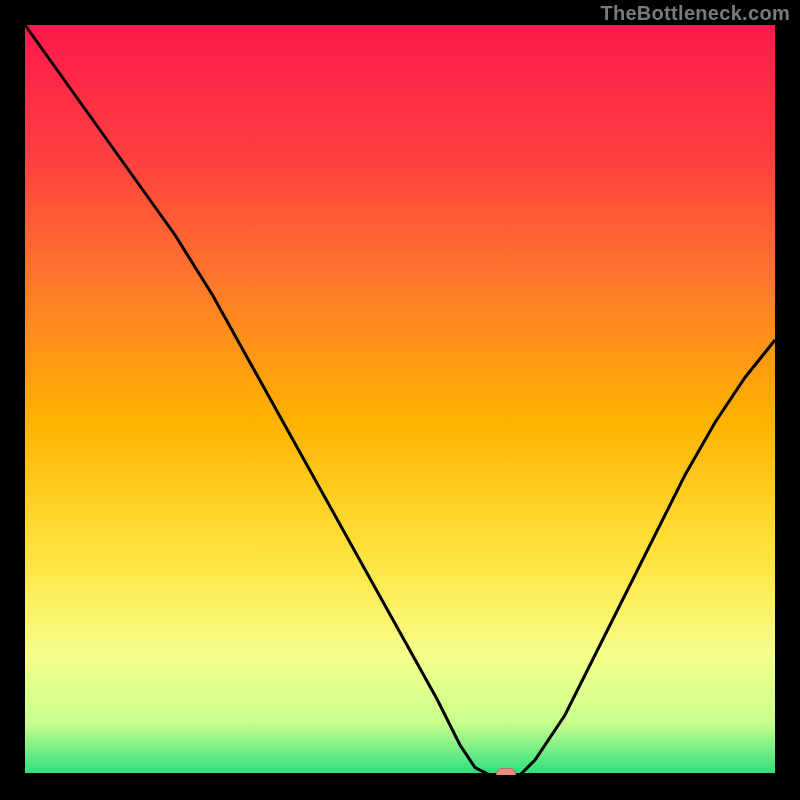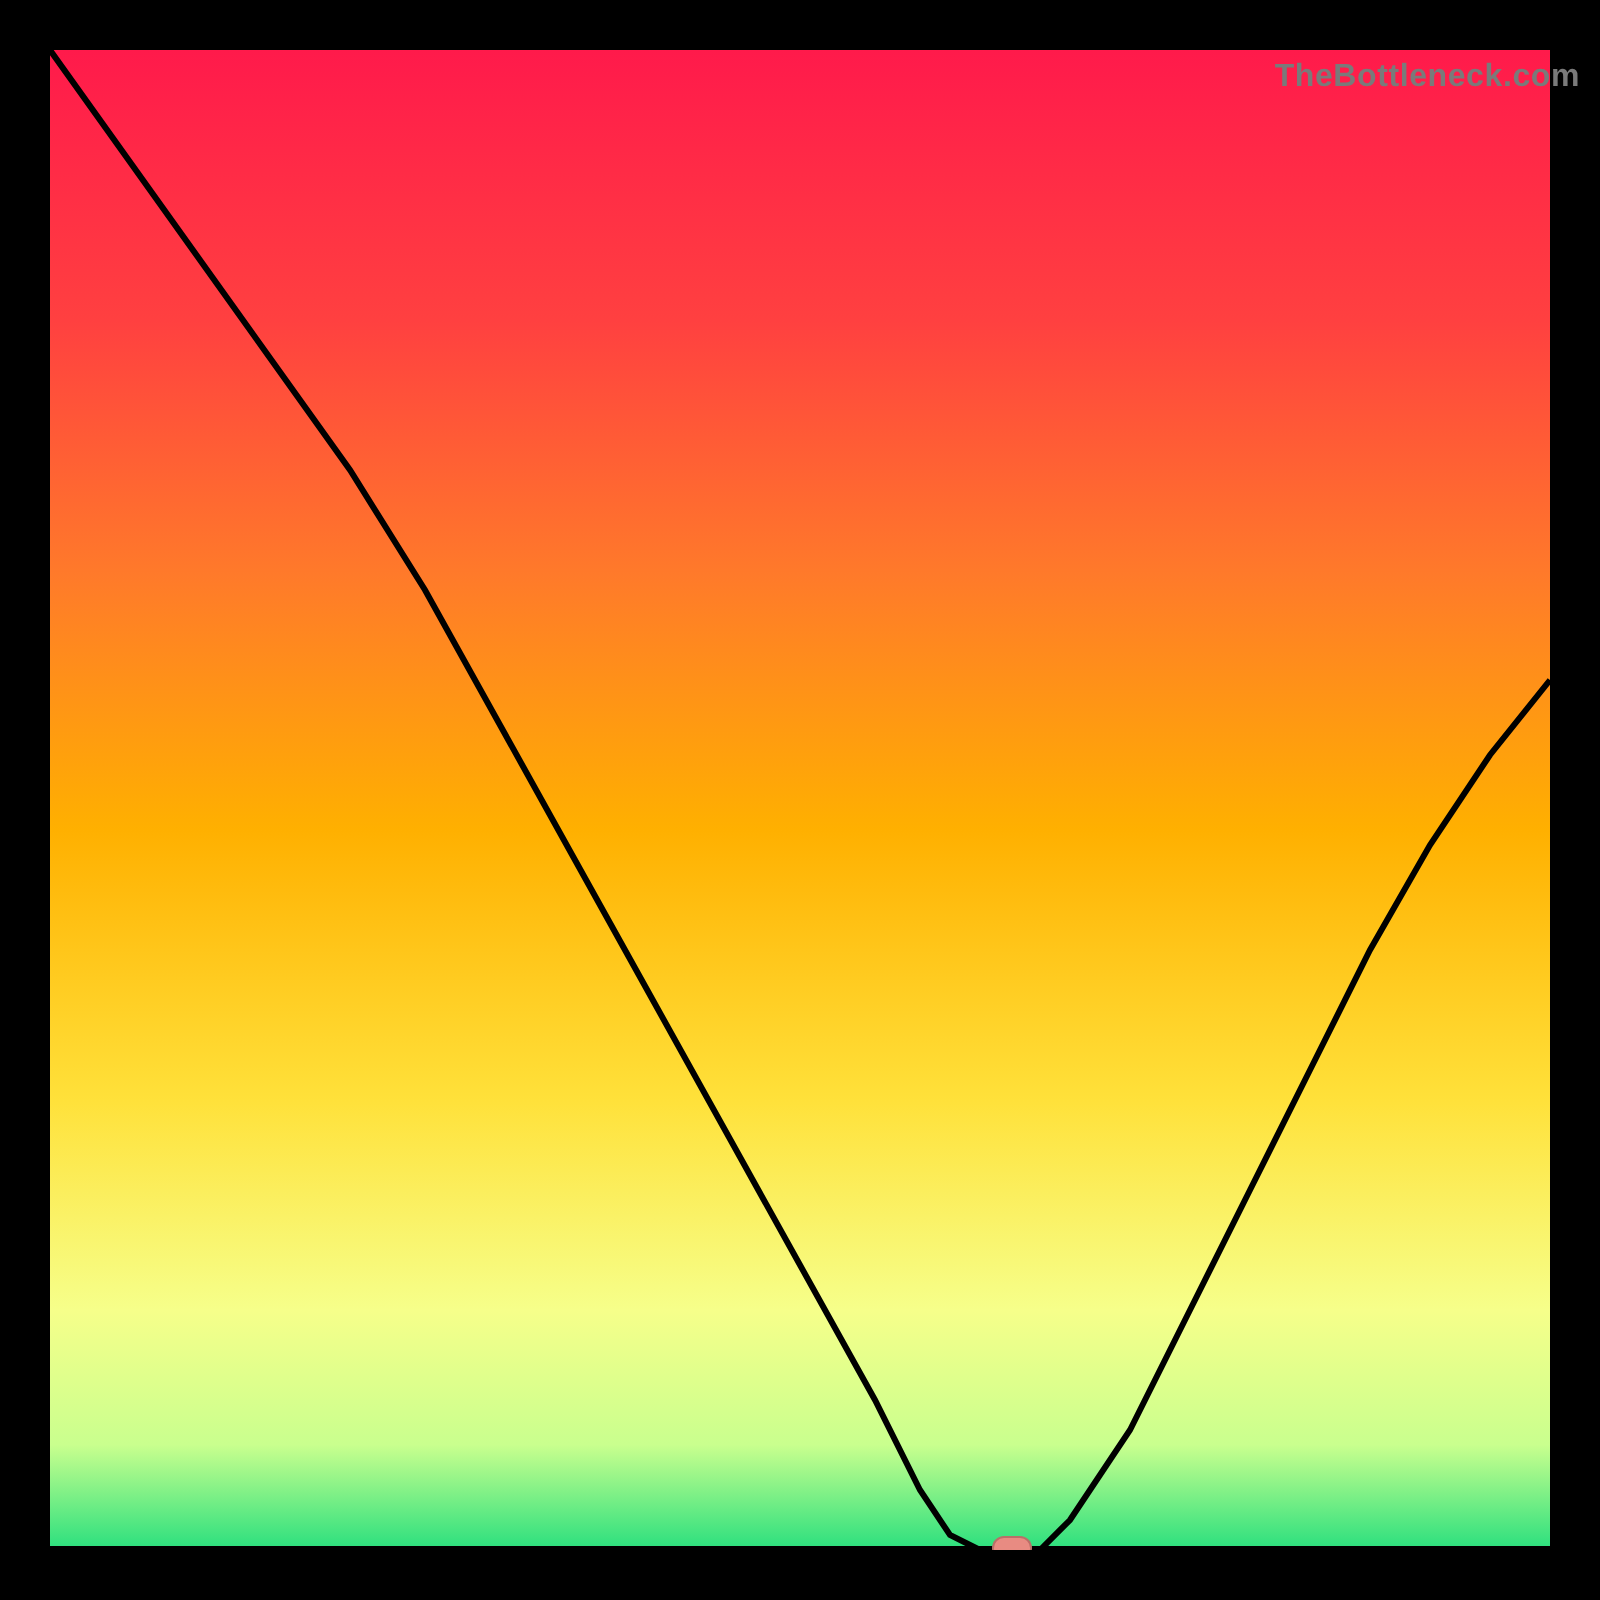--- a/index.html
+++ b/index.html
@@ -39,25 +39,24 @@
     top: 0;
     width: 750px;
     height: 750px;
     pointer-events: none;
   }
   .watermark {
     position: absolute;
     top: 2px;
     right: 10px;
     font-family: Arial, Helvetica, sans-serif;
-    font-size: 16px;
+    font-size: 20px;
     font-weight: 600;
     color: #7a7a7a;
     letter-spacing: 0.3px;
-    margin-top: 28px;
   }
   .marker {
     position: absolute;
     height: 10px;
     border-radius: 6px;
     background: #e88b82;
     border: 1px solid rgba(0,0,0,0.2);
   }
 </style>
 </head>

